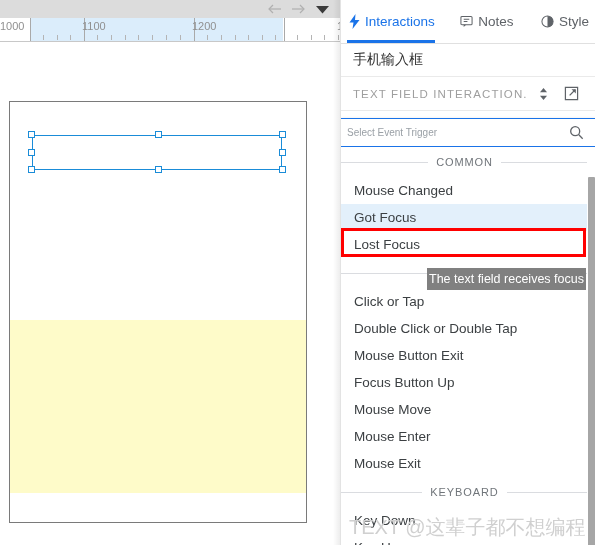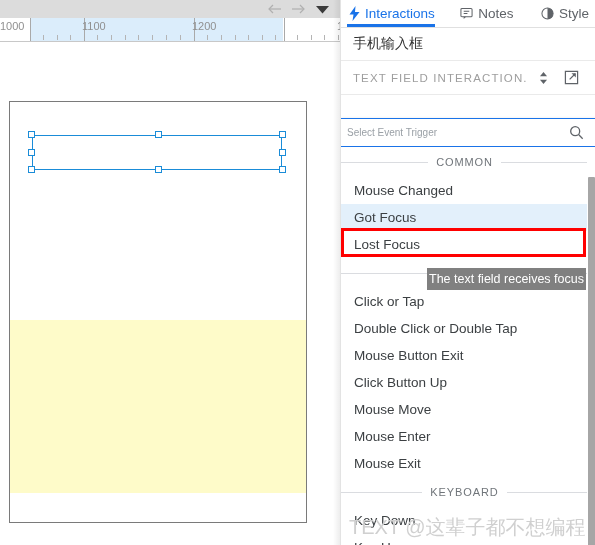--- a/index.html
+++ b/index.html
@@ -166,21 +166,21 @@
     height: 545px;
     background: #ffffff;
     flex: 0 0 255px;
     border-left: 1px solid #e3e3e3;
     box-sizing: border-box;
     overflow: hidden;
   }
 
   #tabs {
     position: relative;
-    height: 28px;
+    height: 44px;
     display: flex;
     align-items: flex-start;
     border-bottom: 1px solid #e0e0e0;
     box-sizing: border-box;
   }
   .tab {
     display: flex;
     align-items: center;
     gap: 5px;
     padding: 0 6px;
@@ -542,21 +542,21 @@
           <div class="option selected">Got Focus</div>
           <div class="option">Lost Focus</div>
           <div class="group-header">
             <div class="gline left"></div>
             <div class="gtext">MOUSE</div>
             <div class="gline"></div>
           </div>
           <div class="option">Click or Tap</div>
           <div class="option">Double Click or Double Tap</div>
           <div class="option">Mouse Button Exit</div>
-          <div class="option">Click Button Up</div>
+          <div class="option">Focus Button Up</div>
           <div class="option">Mouse Move</div>
           <div class="option">Mouse Enter</div>
           <div class="option">Mouse Exit</div>
           <div class="group-header">
             <div class="gline left"></div>
             <div class="gtext">KEYBOARD</div>
             <div class="gline"></div>
           </div>
           <div class="option">Key Down</div>
           <div class="option">Key Up</div>

